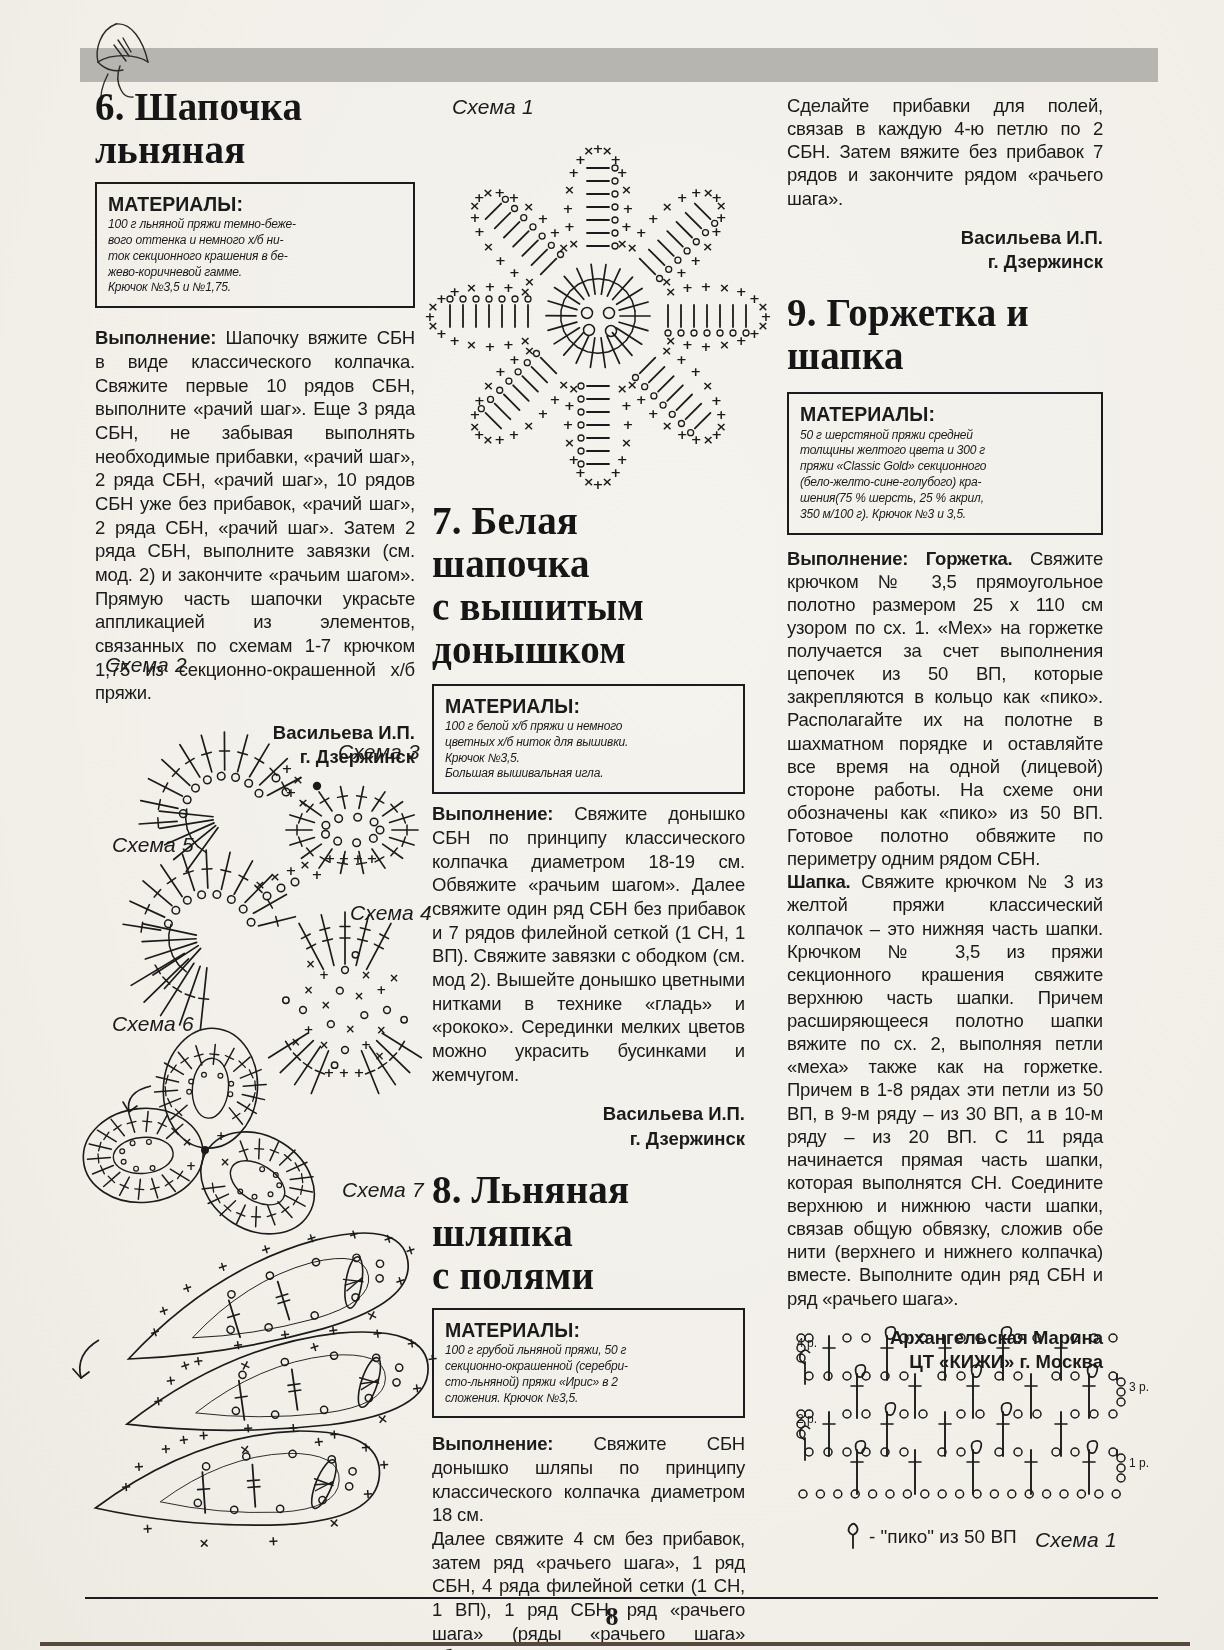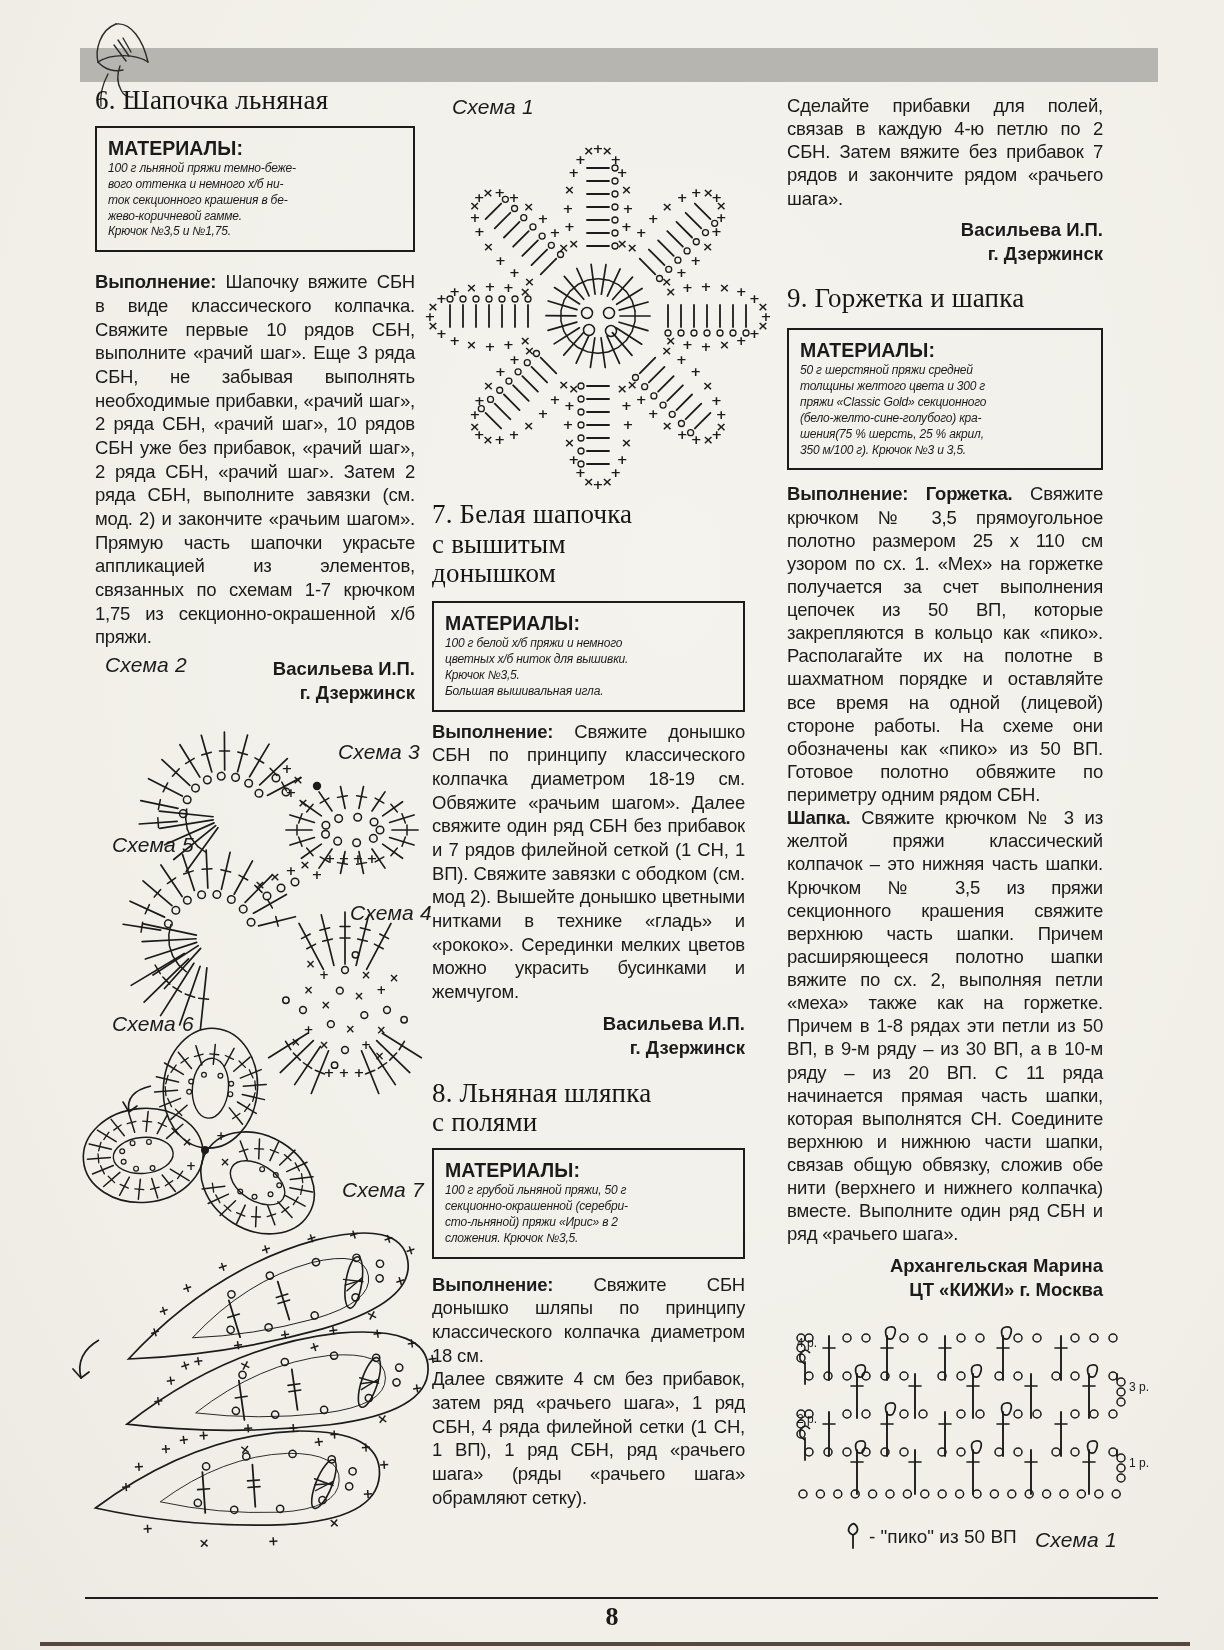--- a/index.html
+++ b/index.html
@@ -1,31 +1,31 @@
 <!DOCTYPE html>
 <html><head>
 <meta charset="utf-8">
 <style>
   html,body{margin:0;padding:0;background:#d8d6d0;}
   .page{position:relative;width:1224px;height:1650px;overflow:hidden;color:#1b1b1b;
         font-family:"Liberation Sans",sans-serif;
         background:radial-gradient(ellipse at 55% 35%, #f5f3ee 0%, #f1efe8 70%, #ece9e1 100%);}
   .hbar{position:absolute;left:80px;top:48px;width:1078px;height:34px;background:#b7b5b0;}
   .col{position:absolute;}
-  .h1{font-family:"Liberation Serif",serif;font-weight:400;font-size:27px;line-height:1.1;
+  .h1{font-family:"Liberation Serif",serif;font-weight:700;font-size:39px;line-height:1.1;
       letter-spacing:.2px;white-space:pre-line;color:#161616;}
   .matbox{border:2px solid #1c1c1c;padding:8px 11px 10px;}
   .matlabel{font-weight:bold;font-size:19.5px;line-height:1.3;}
   .matline{font-style:italic;font-size:12px;line-height:1.32;letter-spacing:-.2px;}
   .body{font-size:18.5px;line-height:1.28;text-align:justify;letter-spacing:-.2px;}
   .rc .body{line-height:1.25;}
   .byline{font-weight:bold;font-size:18.5px;line-height:1.32;text-align:right;}
   .slabel{position:absolute;font-style:italic;font-size:21px;letter-spacing:.2px;}
   .rlabel{position:absolute;font-size:12px;}
-  .mt4{margin-top:8px;}.mt10{margin-top:10px;}.mt12{margin-top:12px;}.mt14{margin-top:14px;}
+  .mt4{margin-top:16px;}.mt10{margin-top:10px;}.mt12{margin-top:12px;}.mt14{margin-top:14px;}
   .mt16{margin-top:8px;}.mt18{margin-top:18px;}.mt26{margin-top:18px;}
   .legend{position:absolute;display:flex;align-items:center;gap:8px;font-size:19px;}
   .pagenum{position:absolute;left:0;right:0;top:1602px;text-align:center;
            font-family:"Liberation Serif",serif;font-weight:bold;font-size:26px;}
   .footline{position:absolute;left:85px;top:1597px;width:1073px;height:2px;background:#1d1d1d;}
   .botstrip{position:absolute;left:40px;top:1642px;width:1150px;height:4px;background:#55483c;}
   svg{position:absolute;overflow:visible;}
 </style>
 </head>
 <body>

